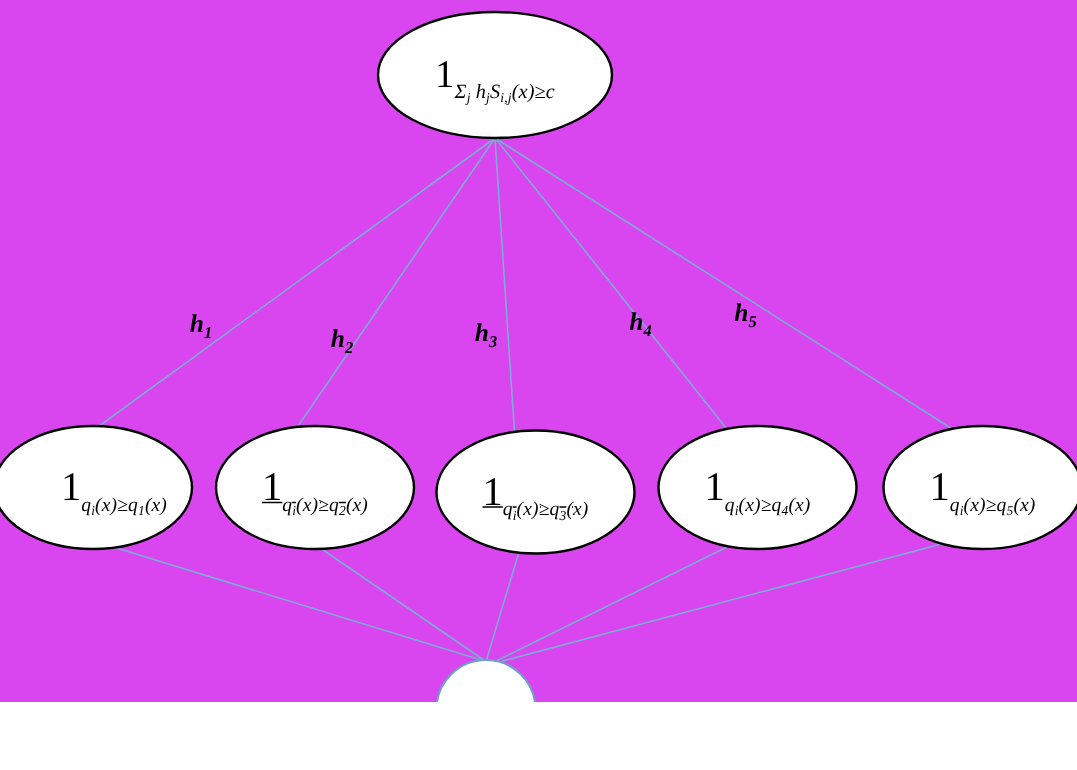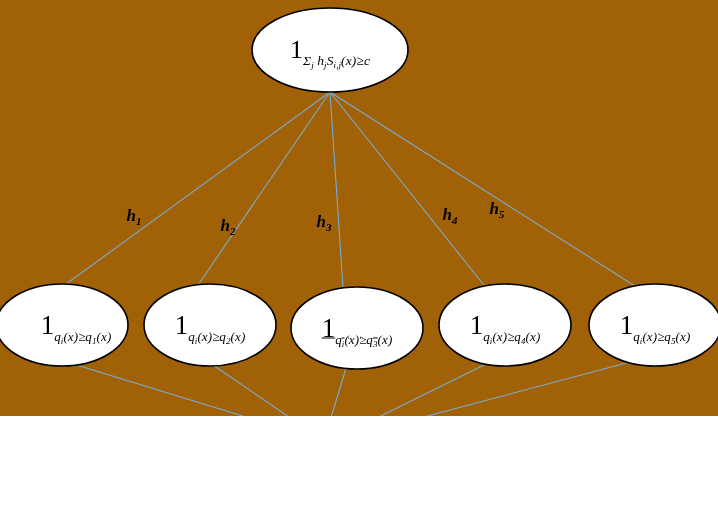--- a/index.html
+++ b/index.html
@@ -6,22 +6,22 @@
     margin: 0;
     padding: 0;
     background: #ffffff;
   }
   body {
     font-family: "Liberation Serif", serif;
   }
   #diagram-root {
     position: relative;
     width: 718px;
-    height: 416px;
-    background: #a16207;
+    height: 468px;
+    background: #d946ef;
     overflow: hidden;
   }
   #diagram-svg {
     position: absolute;
     left: 0;
     top: 0;
     width: 718px;
     height: 513px;
   }
   .node-ellipse,
@@ -132,29 +132,29 @@
         <circle cx="324" cy="473" r="33" class="node-circle"></circle>
       </g>
   </svg>
 
   <div class="node-label root-label" id="root-label" style="left:330px; top:50px;">
     <span class="ind-one">1</span><span class="sub" id="root-sub"><span>Σ</span><span class="tiny">j</span><span> h</span><span class="tiny">j</span><span>S</span><span class="tiny">i,j</span><span>(x)≥c</span></span>
   </div>
 
   <div id="hidden-labels">
       <div class="node-label" style="left: 76px; top: 325px;"><span class="ind-one">1</span><span class="sub"><span>q</span><span class="tiny">i</span><span>(x)≥q</span><span class="tiny">1</span><span>(x)</span></span></div>
-      <div class="node-label" style="left: 210px; top: 325px;"><span class="ind-one">1</span><span class="sub"><span>q</span><span class="tiny">i</span><span>(x)≥q</span><span class="tiny">2</span><span>(x)</span></span></div>
+      <div class="node-label" style="left: 210px; top: 325px; text-decoration: underline;"><span class="ind-one">1</span><span class="sub"><span>q</span><span class="tiny">i</span><span>(x)≥q</span><span class="tiny">2</span><span>(x)</span></span></div>
       <div class="node-label" style="left: 357px; top: 328px; text-decoration: underline;"><span class="ind-one">1</span><span class="sub"><span>q</span><span class="tiny">i</span><span>(x)≥q</span><span class="tiny">3</span><span>(x)</span></span></div>
       <div class="node-label" style="left: 505px; top: 325px; font-family: Liberation Serif, serif;"><span class="ind-one">1</span><span class="sub"><span>q</span><span class="tiny">i</span><span>(x)≥q</span><span class="tiny">4</span><span>(x)</span></span></div>
       <div class="node-label" style="left: 655px; top: 325px;"><span class="ind-one">1</span><span class="sub"><span>q</span><span class="tiny">i</span><span>(x)≥q</span><span class="tiny">5</span><span>(x)</span></span></div>
     </div>
 
   <div id="edge-labels">
       <div class="edge-label" style="left: 134px; top: 216px;"><span>h</span><span class="idx">1</span></div>
       <div class="edge-label" style="left: 228px; top: 226px;"><span>h</span><span class="idx">2</span></div>
       <div class="edge-label" style="left: 324px; top: 222px;"><span>h</span><span class="idx">3</span></div>
-      <div class="edge-label" style="left: 427px; top: 215px; margin-left: 23px;"><span>h</span><span class="idx">4</span></div>
+      <div class="edge-label" style="left: 427px; top: 215px;"><span>h</span><span class="idx">4</span></div>
       <div class="edge-label" style="left: 497px; top: 209px;"><span>h</span><span class="idx">5</span></div>
     </div>
 
   <div class="x-label" id="input-label" style="left:324px; top:473px;">x</div>
 
 </div>
 
 </body></html>

